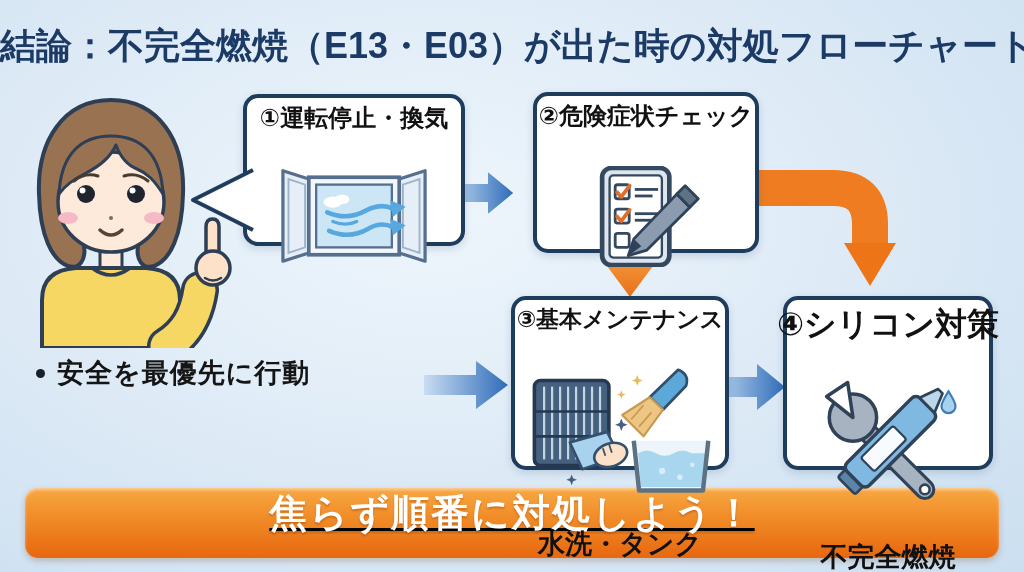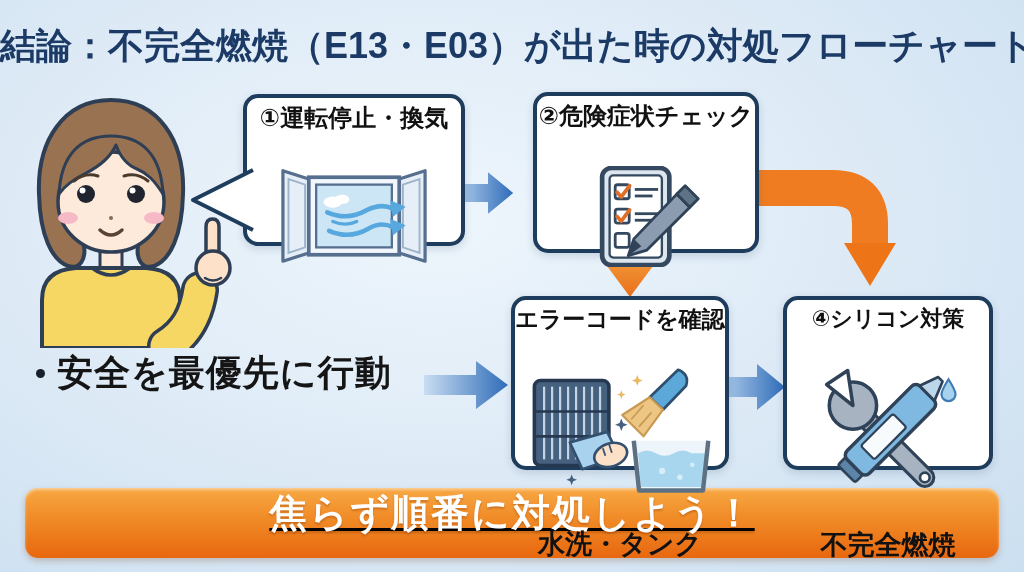--- a/index.html
+++ b/index.html
@@ -29,21 +29,21 @@
   .box2 { left:533px; top:92px;  width:226px; height:161px; }
   .box3 { left:511px; top:296px; width:218px; height:174px; }
   .box4 { left:783px; top:296px; width:210px; height:174px; }
 
   .box-label {
     font-weight:900; color:#111; white-space:nowrap;
     padding-top:6px; line-height:1.15;
   }
   .box1 .box-label, .box2 .box-label { font-size:24px; }
   .box3 .box-label { font-size:23px; }
-  .box4 .box-label { font-size:22px; }
+  .box4 .box-label { font-size:32px; }
   .box-caption {
     font-weight:900; color:#111; font-size:27px;
     white-space:nowrap; line-height:1.1; padding-bottom:6px;
   }
   .icon-wrap { flex:1; display:flex; align-items:center; justify-content:center; width:100%; }
 
   .tail-svg { position:absolute; left:-60px; top:68px; width:68px; height:68px; overflow:visible; }
 
   .arrow { position:absolute; z-index:1; }
   .arr-12    { left:461px; top:166px; width:54px; height:54px; }
@@ -53,21 +53,21 @@
   .arr-34    { left:725px; top:360px; width:62px; height:54px; }
 
   .character { position:absolute; left:16px; top:84px; width:226px; height:264px; z-index:1; }
 
   .notes { position:absolute; left:36px; top:350px; z-index:2; }
   .note-line { display:flex; align-items:center; height:46px; }
   .note-dot {
     width:9px; height:9px; border-radius:50%;
     background:#18202b; margin-right:12px; flex:0 0 auto;
   }
-  .note-text { font-size:36px; font-weight:900; color:#151515; white-space:nowrap; letter-spacing:1px; }
+  .note-text { font-size:27px; font-weight:900; color:#151515; white-space:nowrap; letter-spacing:1px; }
 
   .banner {
     position:absolute; left:25px; top:488px; width:974px; height:70px;
     border-radius:13px;
     background:linear-gradient(180deg,#f7a843 0%, #f08a26 45%, #e8670f 100%);
     box-shadow:0 3px 6px rgba(120,50,0,0.25), inset 0 2px 3px rgba(255,255,255,0.45);
     display:flex; justify-content:center;text-decoration:underline;
   }
   .banner-text {
     color:#ffffff; font-size:38px; font-weight:900; white-space:nowrap;
@@ -186,21 +186,21 @@
         <rect x="42" y="72" width="15" height="15" rx="2.5" fill="#ffffff" stroke="#34495f" stroke-width="3"></rect>
         <line x1="63" y1="79" x2="78" y2="79" stroke="#34495f" stroke-width="3"></line>
         <polygon points="56,96 62,78 108,30 122,44 76,90" fill="#8b9cb0" stroke="#2f4258" stroke-width="3" stroke-linejoin="round"></polygon>
         <polygon points="108,30 117,21 131,35 122,44" fill="#5f7387" stroke="#2f4258" stroke-width="3" stroke-linejoin="round"></polygon>
         <polygon points="56,96 62,78 70,86" fill="#2f4258"></polygon>
       </svg>
     </div>
   </div>
 
   <div class="flow-box box3">
-    <div class="box-label">エラーコードを確認</div>
+    <div class="box-label">③基本メンテナンス</div>
     <div class="icon-wrap">
       <svg viewBox="0 0 205 142" width="182" height="126">
         <rect x="6" y="14" width="84" height="96" rx="7" fill="#45617f" stroke="#253850" stroke-width="4"></rect>
         <g stroke="#c3d4e2" stroke-width="2.5">
           <line x1="17" y1="21" x2="17" y2="103"></line>
             <line x1="26" y1="21" x2="26" y2="103"></line>
           <line x1="35" y1="21" x2="35" y2="103"></line>
             <line x1="44" y1="21" x2="44" y2="103"></line>
           <line x1="53" y1="21" x2="53" y2="103"></line>
             <line x1="62" y1="21" x2="62" y2="103"></line>

